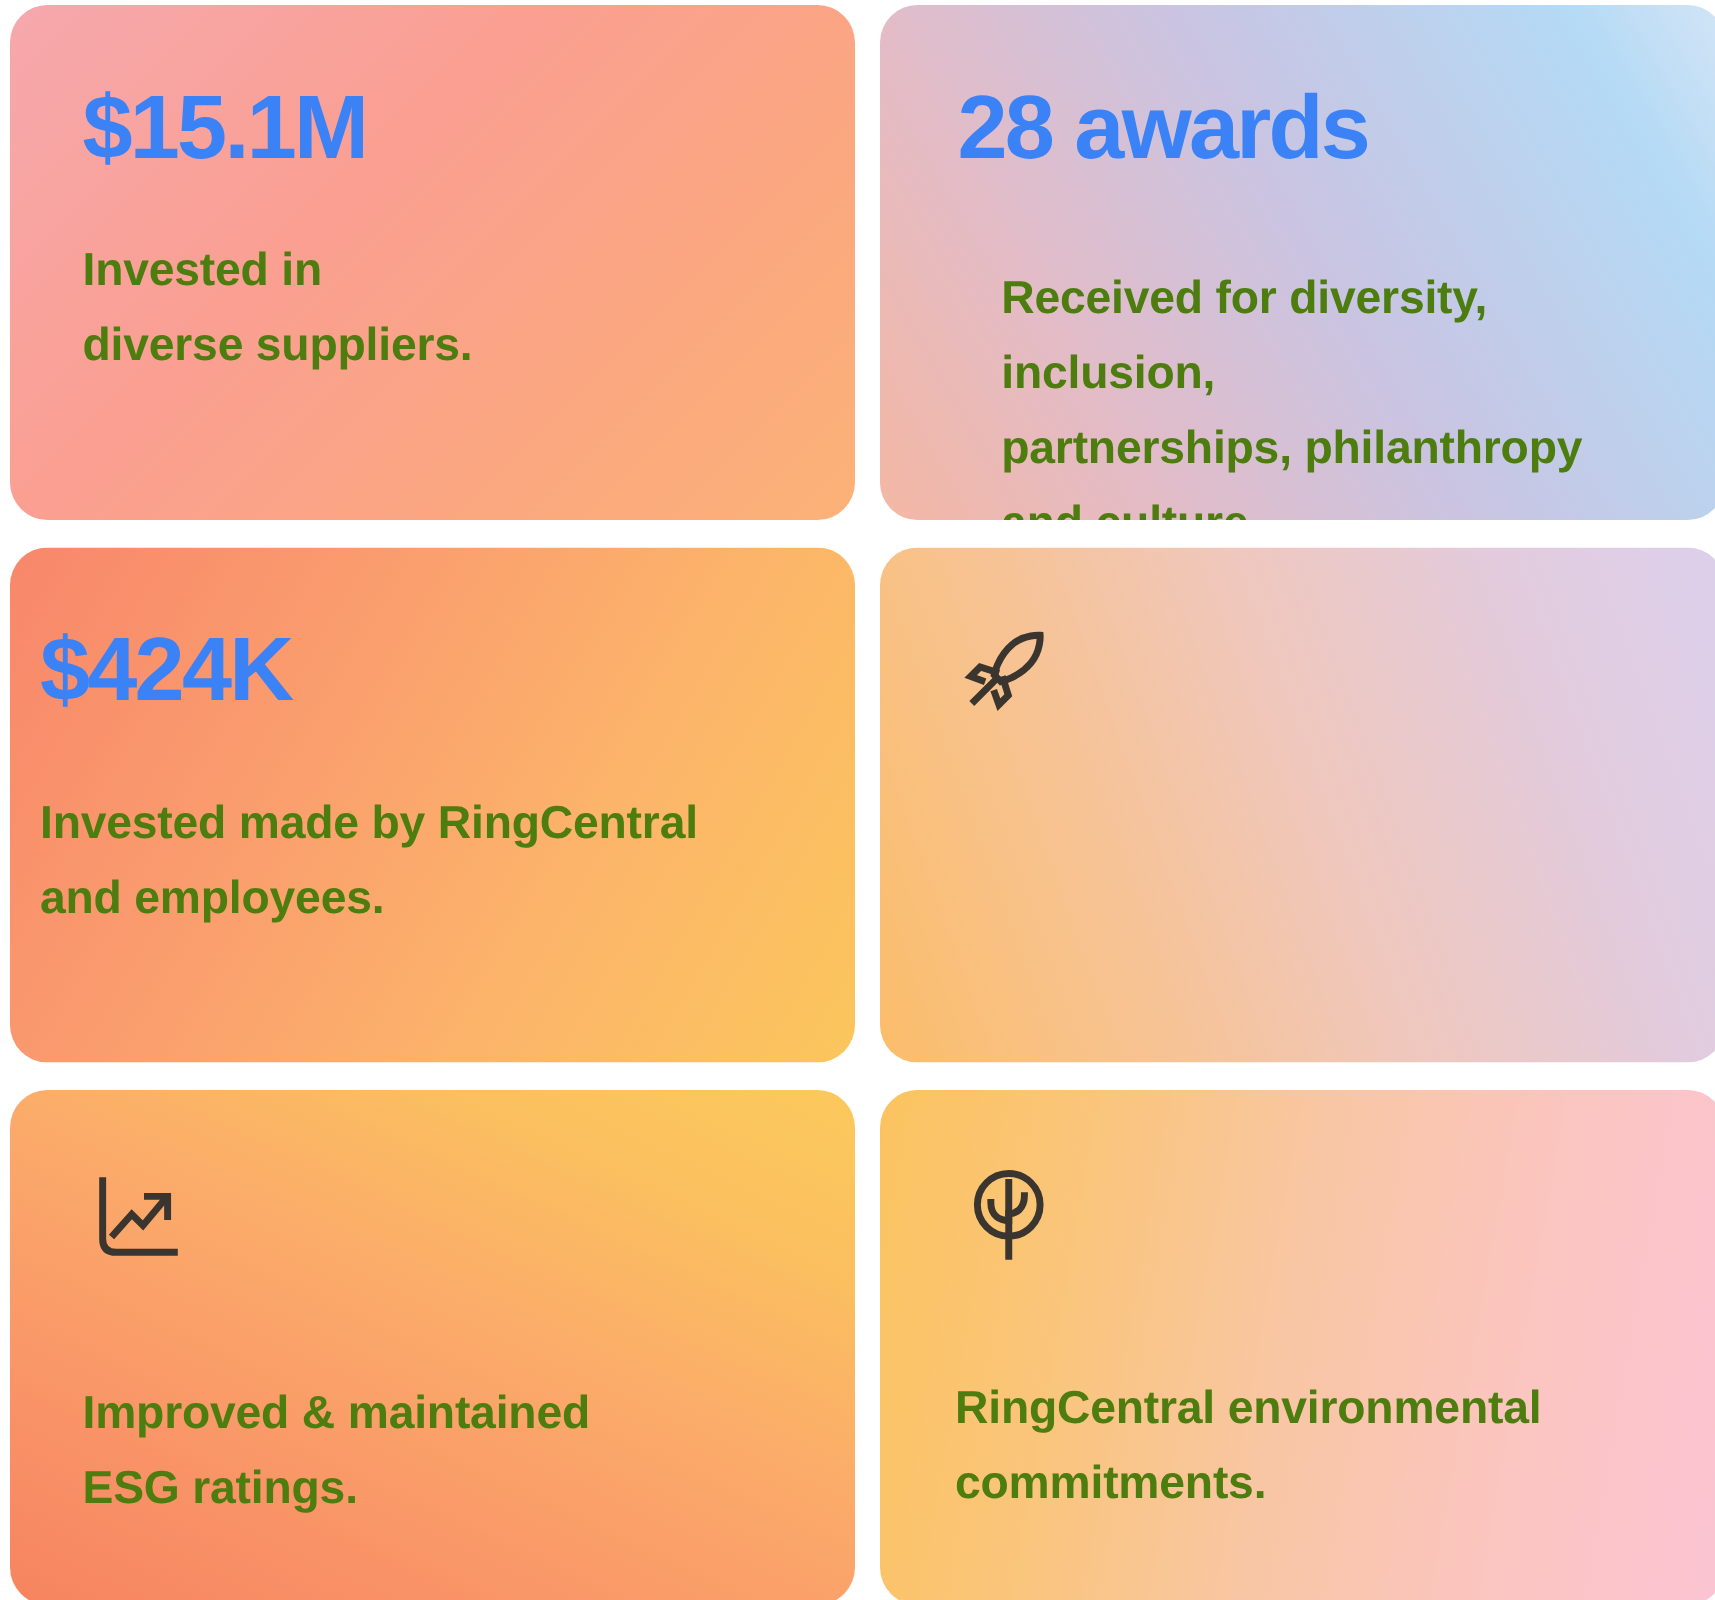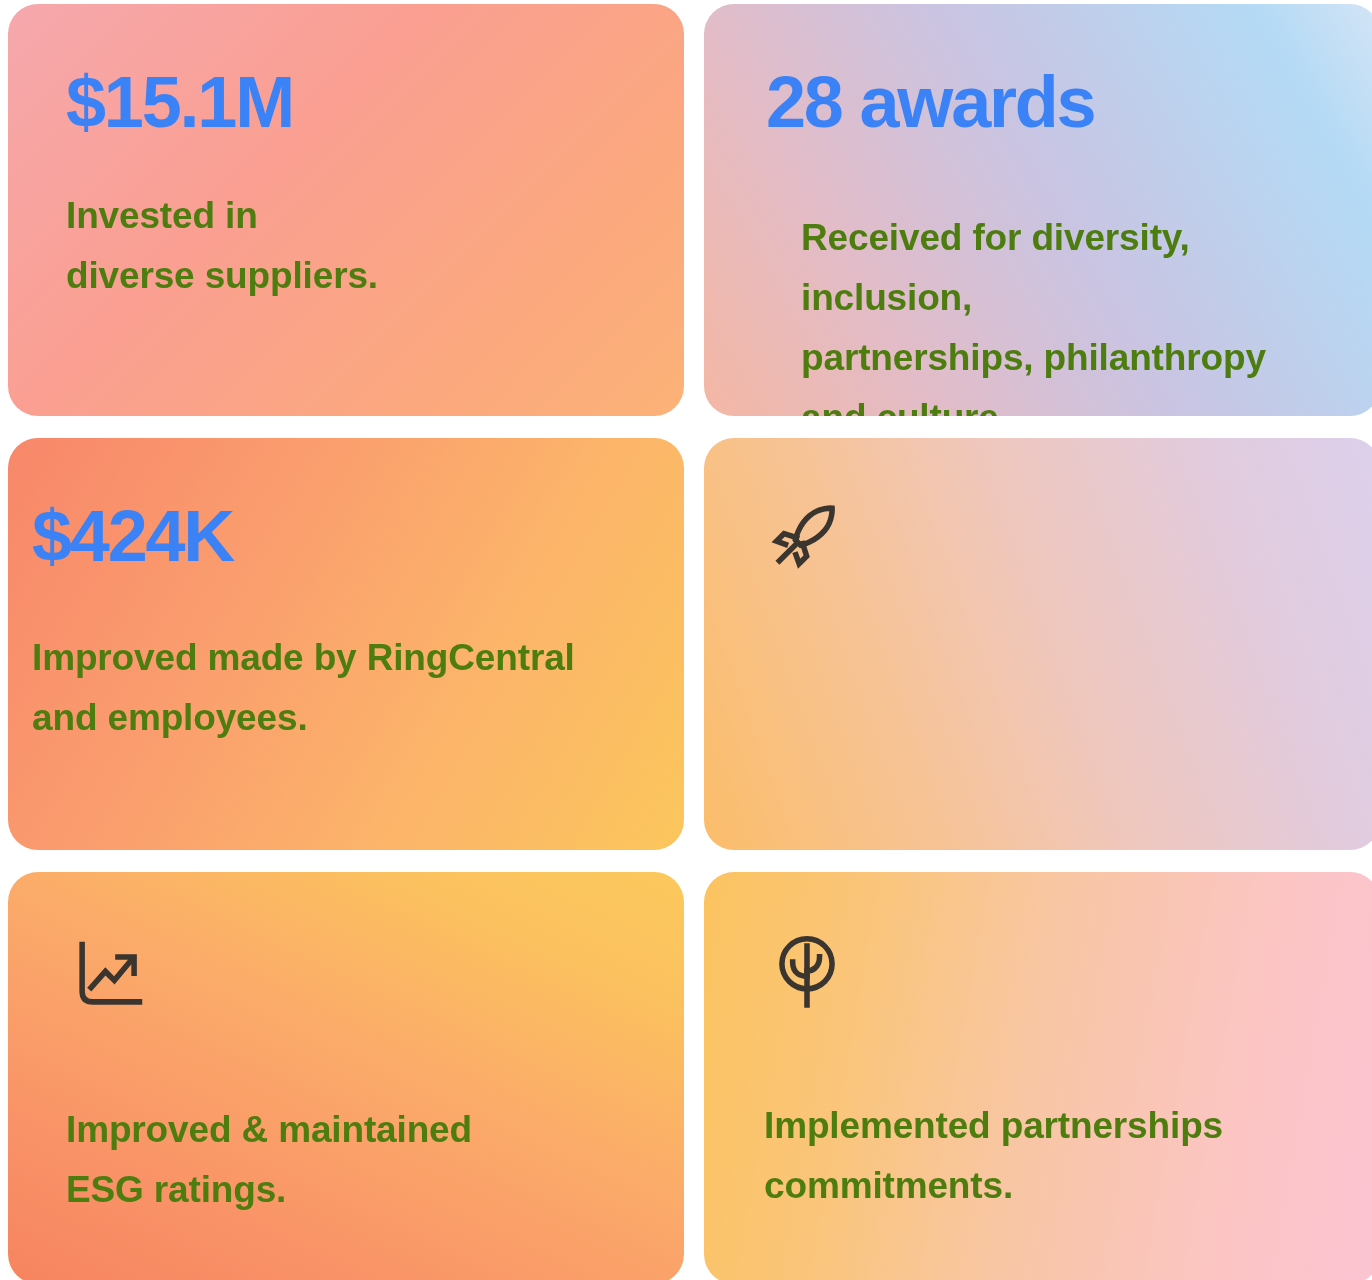--- a/index.html
+++ b/index.html
@@ -93,21 +93,21 @@
 
   <div class="card c2" style="--grad: linear-gradient(60deg, #f4b7a3 0%, #e2bcc8 26%, #c9c4e2 52%, #b4daf5 86%, #d3e4f6 100%);">
     <div class="stat-value">28 awards</div>
     <div class="stat-desc" style="white-space: pre-line; margin-left: 35px;">Received for diversity, inclusion,
 partnerships, philanthropy
 and culture.</div>
   </div>
 
   <div class="card c3" style="--grad: linear-gradient(120deg, #f8876a 0%, #fa9d6e 34%, #fcb46a 66%, #fbc65c 100%);">
     <div class="stat-value">$424K</div>
-    <div class="stat-desc" style="white-space: pre-line;">Improved made by RingCentral
+    <div class="stat-desc" style="white-space: pre-line;">Invested made by RingCentral
 and employees.</div>
   </div>
 
   <div class="card c4" style="--grad: linear-gradient(70deg, #fbbd6a 0%, #f7c394 28%, #efc7bd 52%, #e2cbdd 78%, #dcd0ec 100%);">
     <span class="card-icon">
       <svg viewBox="0 0 48 48" fill="none" stroke="#3b352f" stroke-width="3.1" stroke-linecap="square" stroke-linejoin="miter">
         <path d="M20.5 27.5 L17.5 24.5 C17.5 24.5 19.0 16.5 25.5 11.0 C31.0 6.3 38.0 6.8 38.0 6.8 C38.0 6.8 38.5 13.8 33.8 19.3 C28.3 25.8 20.5 27.5 20.5 27.5 Z"></path>
         <path d="M18.2 23.2 L11.2 21.0 L7.0 25.2 L12.0 27.0"></path>
         <path d="M21.6 26.6 L23.8 33.6 L19.6 37.8 L17.8 32.8"></path>
         <path d="M17.4 27.4 L8.6 36.2"></path>
@@ -129,17 +129,17 @@
 
   <div class="card c6" style="--grad: linear-gradient(100deg, #fbc35f 0%, #fac57c 24%, #f8c6a3 48%, #fbc5c0 74%, #fbc4d3 100%);">
     <span class="card-icon">
       <svg viewBox="0 0 48 48" fill="none" stroke="#3b352f" stroke-width="3.1" stroke-linecap="square" stroke-linejoin="miter">
         <circle cx="24" cy="20" r="14"></circle>
         <line x1="24" y1="10" x2="24" y2="43"></line>
         <path d="M31 16 C31 22 27 24 24 24"></path>
         <path d="M16 19 C16 25 20 27 24 27"></path>
       </svg>
     </span>
-    <div class="stat-desc" style="white-space: pre-line;">Implemented partnerships
+    <div class="stat-desc" style="white-space: pre-line;">RingCentral environmental
 commitments.</div>
   </div>
 
 </div>
 
 </body></html>

